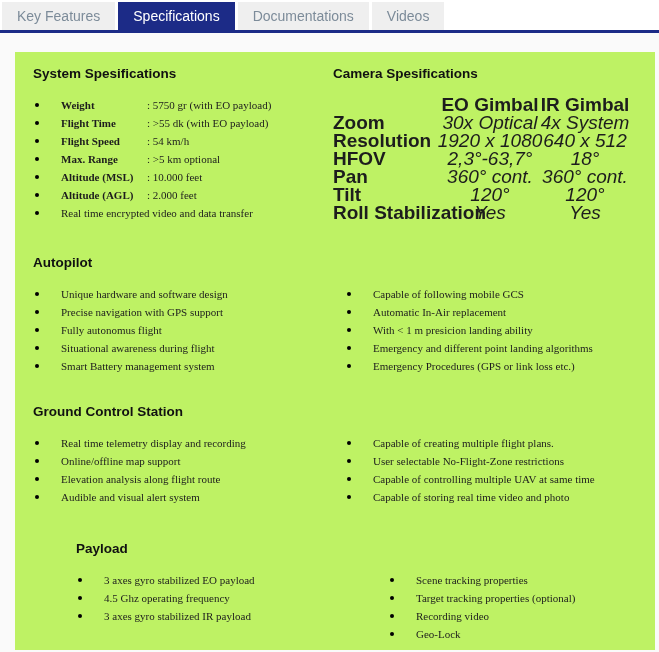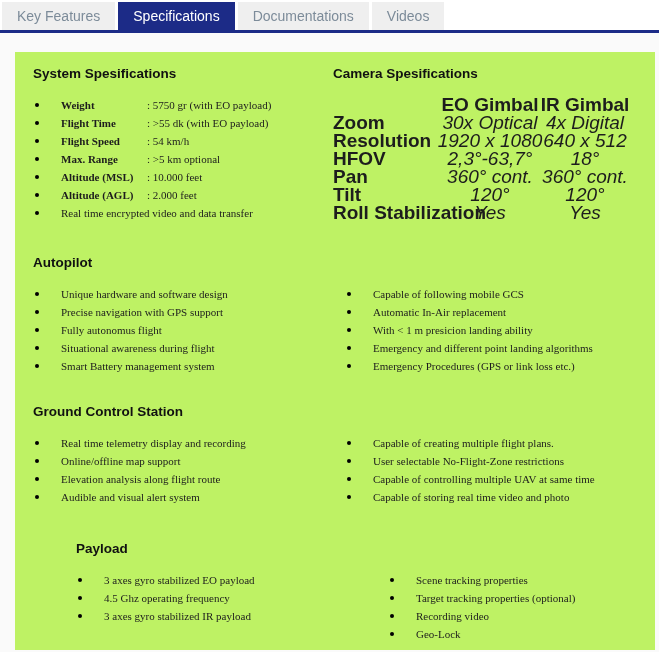--- a/index.html
+++ b/index.html
@@ -97,21 +97,21 @@
 
     <div class="colR">
       <div class="sec-title">Camera Spesifications</div>
       <div class="cam-table">
         <div class="cam-cell"></div>
         <div class="cam-cell cam-head">EO Gimbal</div>
         <div class="cam-cell cam-head">IR Gimbal</div>
 
         <div class="cam-cell cam-lbl">Zoom</div>
         <div class="cam-cell cam-val">30x Optical</div>
-        <div class="cam-cell cam-val">4x Digital</div>
+        <div class="cam-cell cam-val">4x System</div>
 
         <div class="cam-cell cam-lbl">Resolution</div>
         <div class="cam-cell cam-val">1920 x 1080</div>
         <div class="cam-cell cam-val">640 x 512</div>
 
         <div class="cam-cell cam-lbl">HFOV</div>
         <div class="cam-cell cam-val">2,3°-63,7°</div>
         <div class="cam-cell cam-val">18°</div>
 
         <div class="cam-cell cam-lbl">Pan</div>

